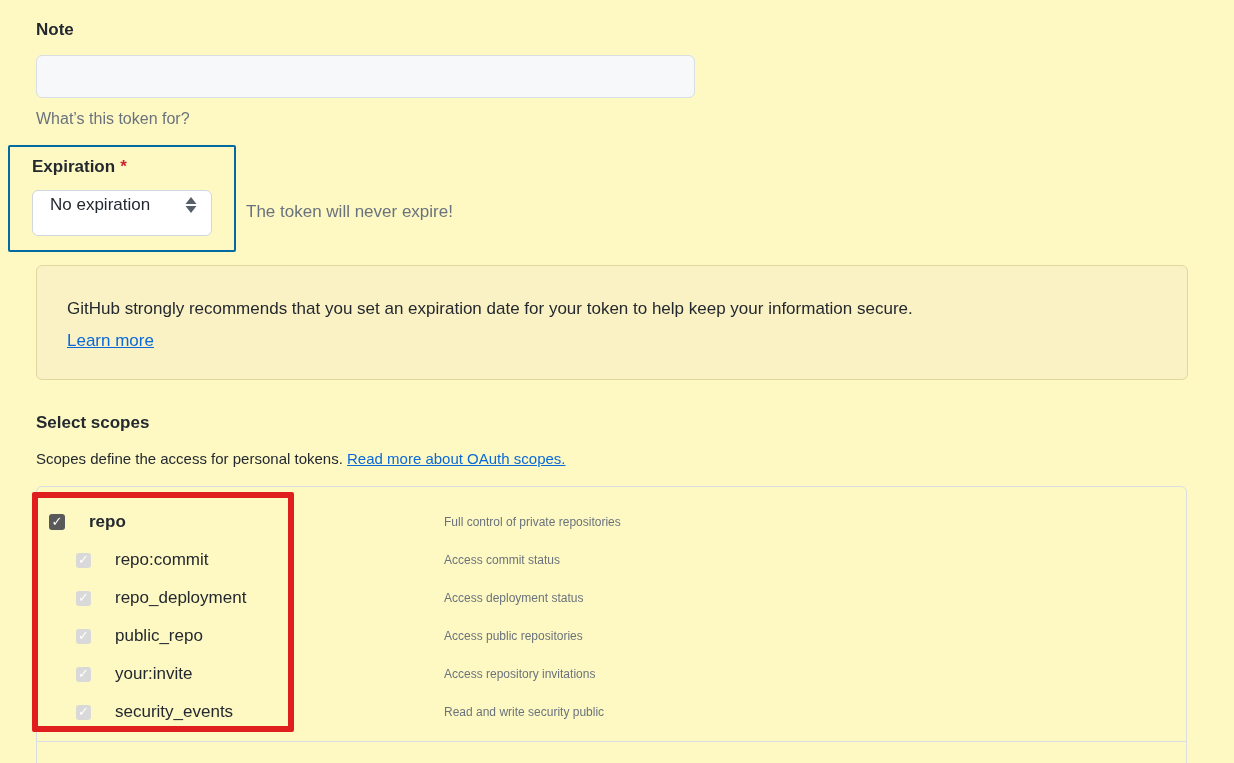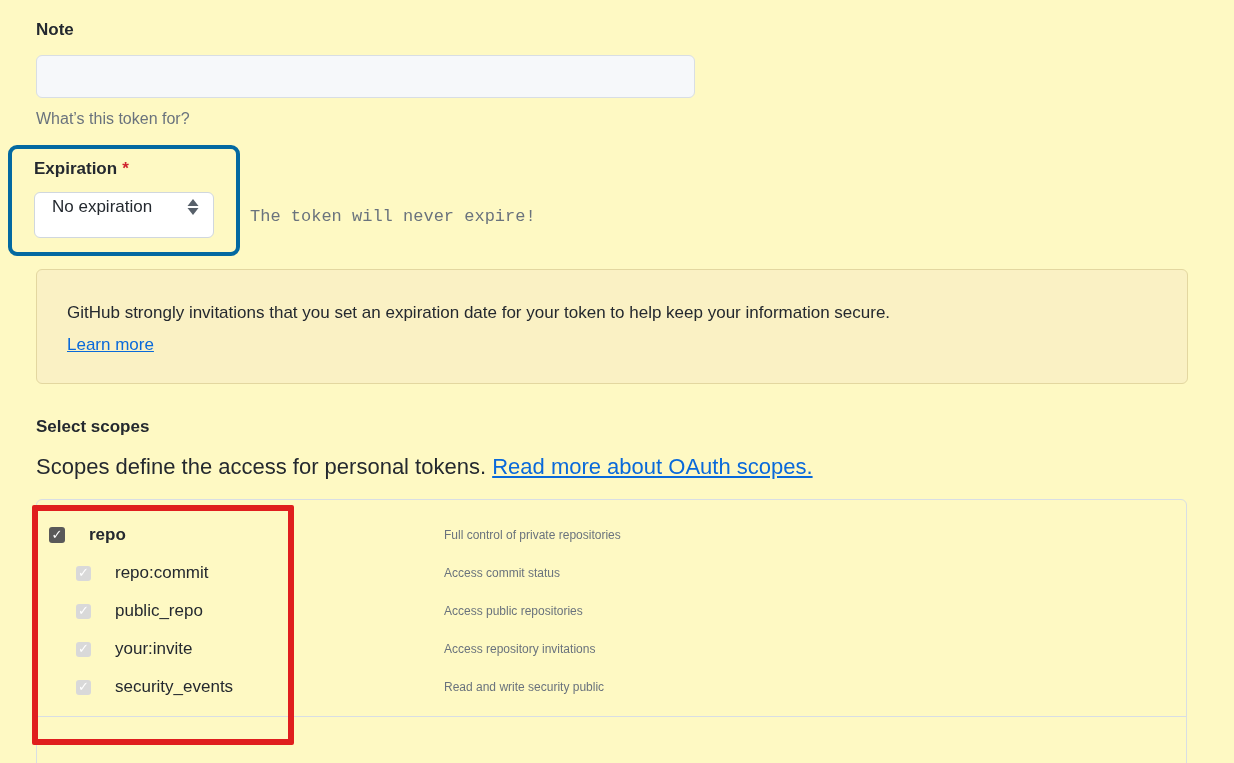--- a/index.html
+++ b/index.html
@@ -25,58 +25,58 @@
     border-radius:6px;
     font-size:17px; padding:0 12px;
     color:#24292f;
     outline:none;
   }
   .hint { margin-top:12px; font-size:16px; color:#6a737d; }
 
   
   .expiration-row { display:flex; align-items:flex-end; margin-top:17px; }
   .annotation-exp {
-    border:4px solid #0369a1;
-    border-radius:9px;
+    border:2px solid #0369a1;
+    border-radius:2px;
     padding:10px 22px 14px 22px;
     margin-left:-28px;
     background:transparent;
   }
   .required { color:#cf222e; font-weight:700; margin-left:5px; }
   .select-control {
     margin-top:13px;
     width:180px; height:46px;
     background:#ffffff;
     border:1px solid #d0d7de;
     border-radius:6px;
     display:flex; align-items:center; justify-content:space-between;
     padding:0 14px 16px 17px;
     font-size:17px; color:#24292f;
     cursor:pointer;
   }
   .chevron-updown { display:inline-flex; flex-direction:column; gap:2px; }
   .chevron-updown svg { display:block; }
-  .expire-note { font-size:17px; color:#6a737d; margin-left:10px; margin-bottom:30px;font-family:Liberation Mono, monospace; }
+  .expire-note { font-size:17px; color:#6a737d; margin-left:10px; margin-bottom:30px; }
 
   
   .warning-banner {
     margin-top:13px;
     width:1152px;
     background:#faf1c4;
     border:1px solid #e3d7a0;
     border-radius:6px;
     padding:31px 30px 28px 30px;
   }
   .warning-banner .msg { font-size:17px; line-height:24px; color:#24292f; }
   .link { color:#0969da; text-decoration:underline; cursor:pointer; }
   .warning-banner .link { display:inline-block; margin-top:10px; font-size:17px; }
 
   
   .scopes-heading { margin-top:33px; font-size:17px; font-weight:700; }
-  .scopes-desc { margin-top:17px; font-size:22px; color:#24292f; }
+  .scopes-desc { margin-top:17px; font-size:15px; color:#24292f; }
 
   .scope-box {
     position:relative;
     margin-top:19px;
     width:1151px;
     border:1px solid #d8dee4;
     border-radius:6px;
     padding-top:16px;
     height:310px; 
   }
@@ -136,21 +136,21 @@
             <svg width="12" height="7" viewBox="0 0 12 7">
                 <path d="M6 7L.5 0h11z" fill="#57606a"></path>
               </svg>
           </span>
         </div>
       </div>
       <div class="expire-note">The token will never expire!</div>
     </div>
 
     <div class="warning-banner">
-      <div class="msg">GitHub strongly invitations that you set an expiration date for your token to help keep your information secure.</div>
+      <div class="msg">GitHub strongly recommends that you set an expiration date for your token to help keep your information secure.</div>
       <a class="link">Learn more</a>
     </div>
 
     <div class="scopes-heading">Select scopes</div>
     <div class="scopes-desc">
       <span>Scopes define the access for personal tokens.</span>
       <a class="link">Read more about OAuth scopes.</a>
     </div>
 
     <div class="scope-box">
@@ -164,20 +164,27 @@
       </div>
 
       <div class="scope-row">
         <div class="left">
           <span class="checkbox"></span>
           <span class="scope-name">repo:commit</span>
         </div>
         <span class="scope-desc">Access commit status</span>
       </div>
 
+      <div class="scope-row">
+        <div class="left">
+          <span class="checkbox"></span>
+          <span class="scope-name">repo_deployment</span>
+        </div>
+        <span class="scope-desc">Access deployment status</span>
+      </div>
 
       <div class="scope-row">
         <div class="left">
           <span class="checkbox"></span>
           <span class="scope-name">public_repo</span>
         </div>
         <span class="scope-desc">Access public repositories</span>
       </div>
 
       <div class="scope-row">

